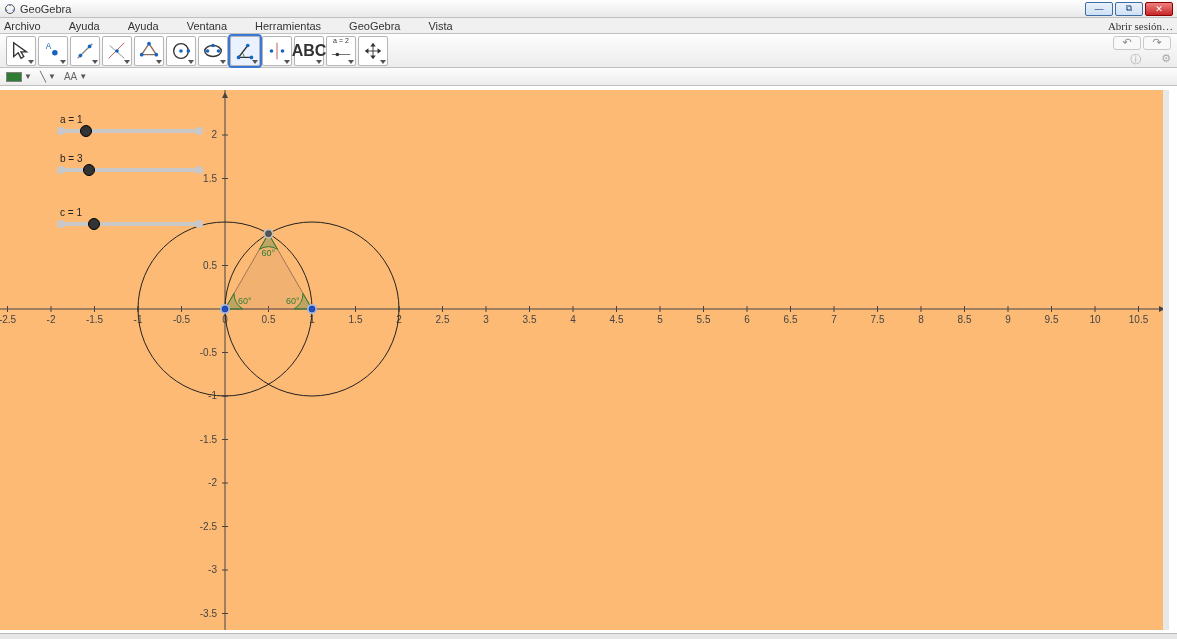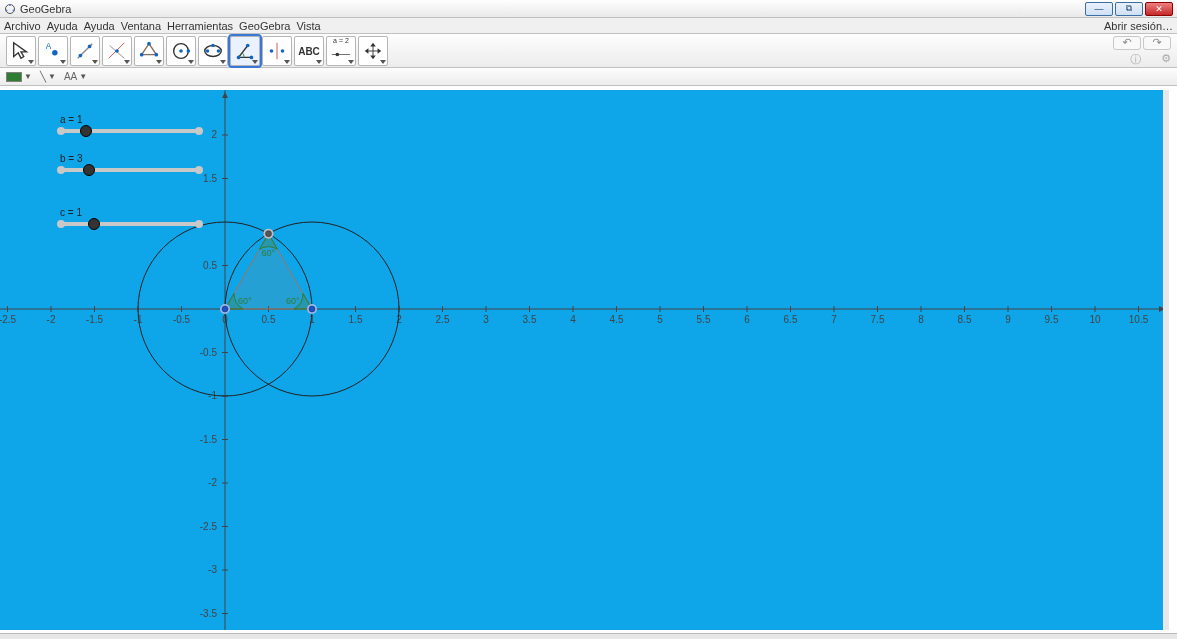--- a/index.html
+++ b/index.html
@@ -5,41 +5,41 @@
   * { box-sizing: border-box; margin: 0; padding: 0; }
   body { font-family: Tahoma, Arial, sans-serif; font-size: 11px; background: #fff; width: 1177px; height: 639px; overflow: hidden; position: relative; }
 
   .title-bar { height: 18px; background: linear-gradient(#fefefe,#e9e9e9); border-bottom: 1px solid #c0c0c0; display: flex; align-items: center; padding: 0 4px; }
   .title-bar .logo { width: 12px; height: 12px; margin-right: 4px; }
   .title-bar .title { flex: 1; color: #333; }
   .win-btns { display: flex; gap: 2px; }
   .win-btn { width: 28px; height: 14px; border: 1px solid #3a6ea5; border-radius: 2px; display: flex; align-items: center; justify-content: center; font-size: 9px; background: linear-gradient(#eaf1fb,#cfe0f4); color: #1a3e6e; }
   .win-btn.close { background: linear-gradient(#f08080,#c62828); color: #fff; border-color: #8b0000; }
 
-  .menu-bar { height: 16px; background: #f0f0f0; border-bottom: 1px solid #c0c0c0; display: flex; align-items: center; padding: 0 4px; gap: 6px; color: #333; }
+  .menu-bar { height: 16px; background: #f0f0f0; border-bottom: 1px solid #c0c0c0; display: flex; align-items: center; padding: 0 4px; gap: 28px; color: #333; }
   .menu-item { cursor: default; }
-  .menu-right { margin-left: auto; color: #333; }
+  .menu-right { margin-left: auto; color: #333; font-family: Liberation Serif, serif; }
 
   .tool-row1 { height: 34px; background: linear-gradient(#fdfdfd,#ececec); border-top: 1px solid #fff; border-bottom: 1px solid #c0c0c0; display: flex; align-items: center; padding: 2px 6px; gap: 2px; }
   .toolbtn { width: 30px; height: 30px; border: 1px solid #b5b5b5; border-radius: 2px; background: #fff; display: flex; align-items: center; justify-content: center; position: relative; }
   .toolbtn.active { outline: 2px solid #3a78d6; background: #eaf2ff; }
   .toolbtn .drop { position: absolute; right: 1px; bottom: 1px; width: 0; height: 0; border-left: 3px solid transparent; border-right: 3px solid transparent; border-top: 4px solid #555; }
   .toolbtn svg { width: 22px; height: 22px; }
   .tool-right { margin-left: auto; display: flex; flex-direction: column; gap: 2px; align-items: flex-end; }
   .undo-redo { display: flex; gap: 2px; }
   .undo-redo .mini { width: 28px; height: 14px; border: 1px solid #c8c8c8; border-radius: 3px; background: #f9f9f9; display:flex; align-items:center; justify-content:center; color:#888; font-size:11px; }
   .opts { display: flex; gap: 20px; color: #aaa; font-size: 11px; }
 
   .tool-row2 { height: 18px; background: linear-gradient(#fdfdfd,#ececec); border-bottom: 1px solid #c0c0c0; display: flex; align-items: center; padding: 0 6px; gap: 8px; color: #666; font-size: 10px; }
   .mini-sel { display: flex; align-items: center; gap: 2px; }
   .mini-sel .box { width: 16px; height: 10px; border: 1px solid #808080; background:#fff; }
   .mini-sel .box.green { background: #2e7d32; }
   .mini-sel .arr { font-size: 8px; color: #555; }
 
-  .canvas-wrap { position: absolute; left: 0; top: 90px; width: 1169px; height: 540px; background: #0ea5e9; border-right: 6px solid #e8e8e8; }
+  .canvas-wrap { position: absolute; left: 0; top: 90px; width: 1169px; height: 540px; background: #fdba74; border-right: 6px solid #e8e8e8; }
   .canvas-wrap svg { width: 100%; height: 100%; }
 
   .axis-label { font-size: 10px; fill: #444; }
 
   .slider-group { position: absolute; left: 60px; }
   .slider-lab { font-size: 10px; color: #222; }
   .slider-track { width: 140px; height: 4px; background: #c8c8c8; position: relative; border-radius: 2px; margin-top: 4px; }
   .slider-track::before { content:''; position:absolute; left:-3px; top:-2px; width:8px; height:8px; border-radius:50%; background:#c8c8c8; }
   .slider-track::after { content:''; position:absolute; right:-3px; top:-2px; width:8px; height:8px; border-radius:50%; background:#c8c8c8; }
   .slider-handle { position: absolute; top: -4px; width: 12px; height: 12px; border-radius: 50%; background: #333; border:1px solid #000; }
@@ -142,21 +142,21 @@
       <span class="drop"></span>
     </div>
   <div class="toolbtn">
       <svg viewBox="0 0 24 24">
         <line x1="12" y1="3" x2="12" y2="21" stroke="#c05050" stroke-width="1"></line>
         <circle cx="6" cy="12" r="2" fill="#1565c0"></circle>
         <circle cx="18" cy="12" r="2" fill="#1565c0"></circle>
       </svg>
       <span class="drop"></span>
     </div>
-  <div class="toolbtn" style="font-size:10px; font-weight:bold; color:#333;">
+  <div class="toolbtn" style="font-size:16px; font-weight:bold; color:#333;">
       <span>ABC</span>
       <span class="drop"></span>
     </div>
   <div class="toolbtn" style="font-size:7px; color:#333; flex-direction:column;">
       <span>a = 2</span>
       <svg viewBox="0 0 24 6" width="20" height="6">
         <line x1="2" y1="3" x2="22" y2="3" stroke="#666"></line>
         <circle cx="8" cy="3" r="2" fill="#333"></circle>
       </svg>
       <span class="drop"></span>

